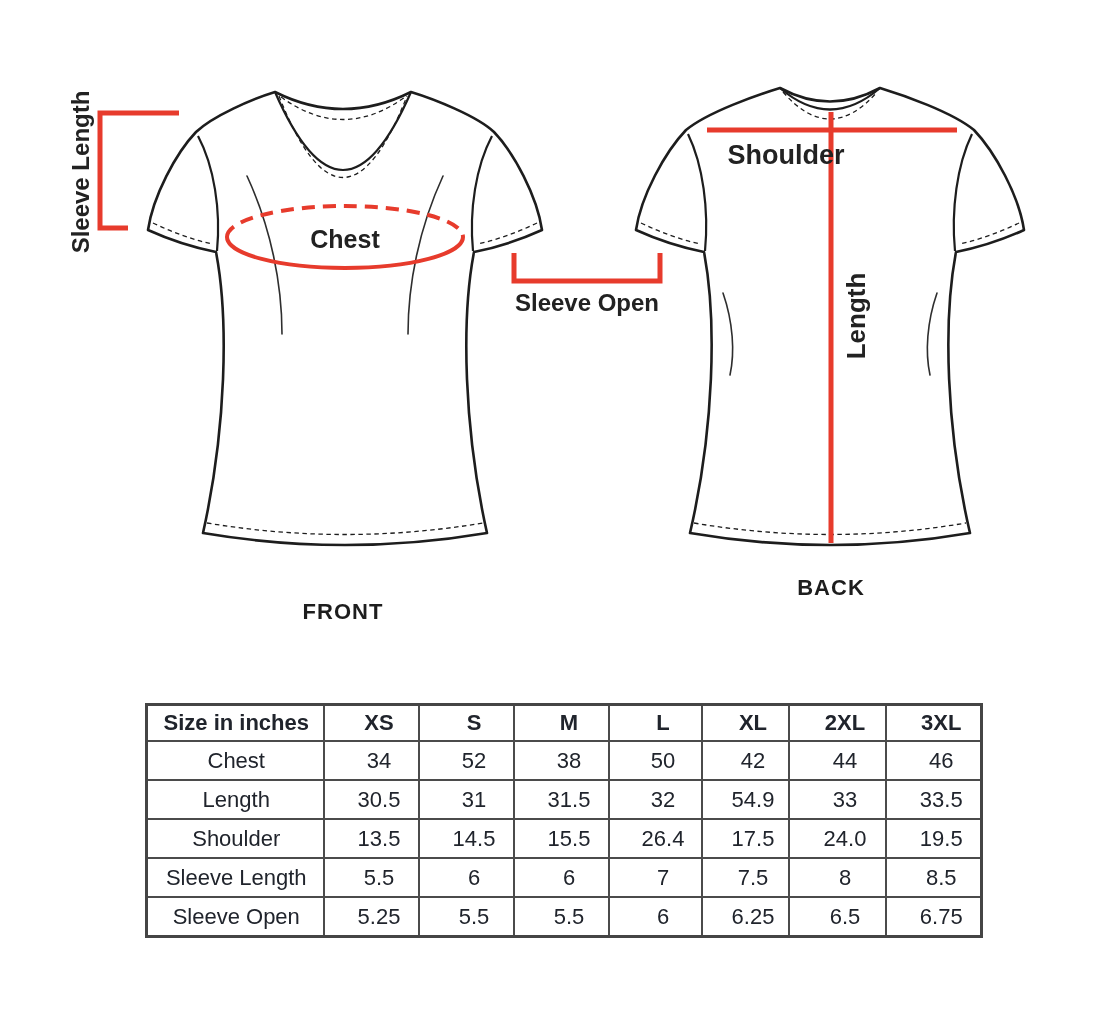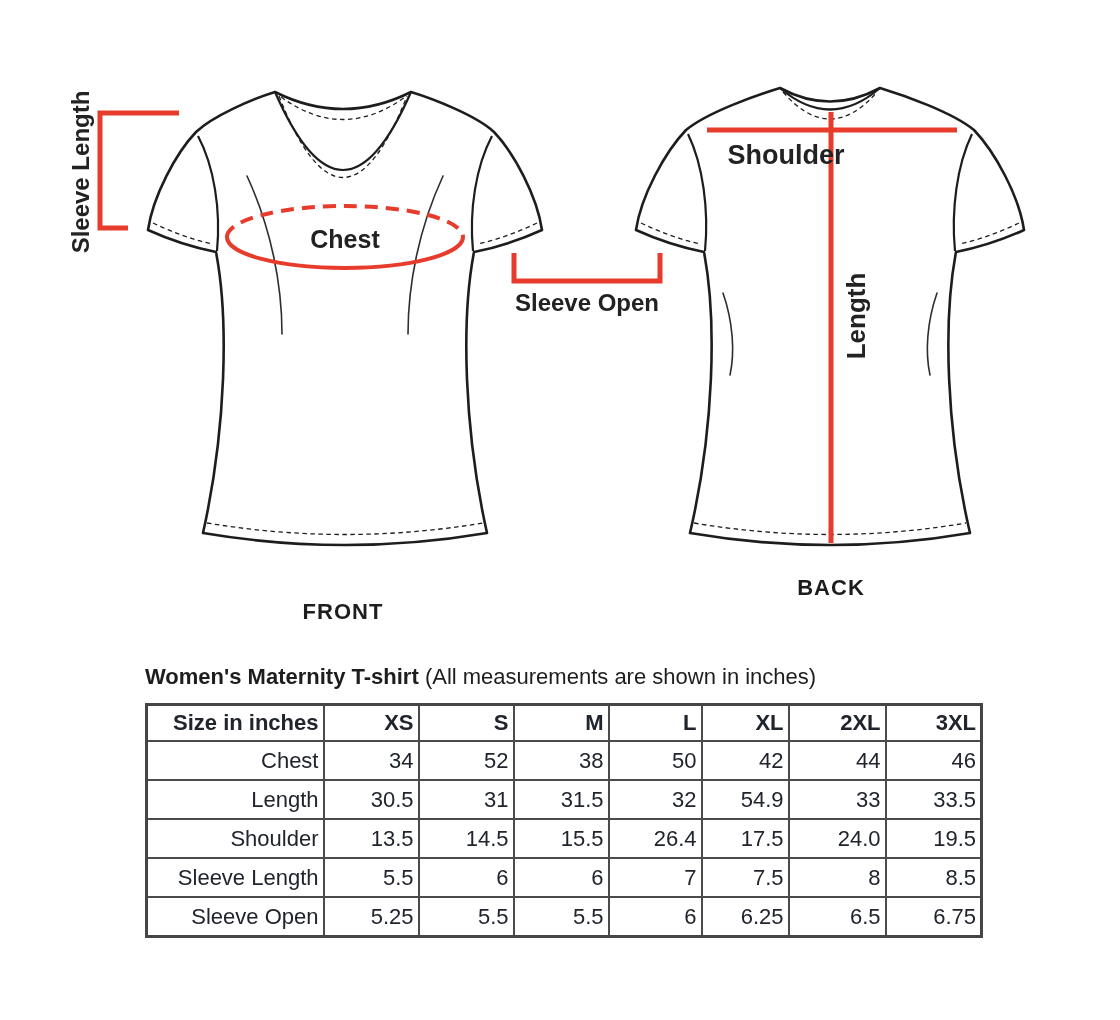--- a/index.html
+++ b/index.html
@@ -30,21 +30,21 @@
            color:#1d1d1d;white-space:nowrap;transform:translate(-50%,-50%);line-height:1;}
 
   
   .chart-title{position:absolute;left:145px;top:664px;font-size:22px;color:#1d1d1d;white-space:nowrap;}
   .chart-title b{font-weight:700;}
   table.size-table{position:absolute;left:145px;top:703px;width:835px;
        border-collapse:collapse;table-layout:fixed;
        font-size:22px;color:var(--text-dark);
        border:3px solid #454545;}
   .size-table th,.size-table td{border:2px solid var(--table-border);
-       text-align:right;padding:0 4px 0 20px;overflow:hidden;white-space:nowrap;}
+       text-align:center;padding:0 4px 0 20px;overflow:hidden;white-space:nowrap;}
   .size-table th{height:34px;font-weight:700;}
   .size-table td{height:37px;font-weight:400;}
   .size-table .lbl{padding-left:6px;}
 </style>
 </head>
 <body>
 
 <div class="canvas">
 
   <svg class="artwork" width="1120" height="1020" viewBox="0 0 1120 1020" aria-hidden="true">
@@ -115,21 +115,20 @@
   <div class="dlabel" style="left:587px;top:303px;font-size:24px;">Sleeve Open</div>
 
   <div class="dlabel" style="left:786px;top:155px;font-size:27px;">Shoulder</div>
 
   <div class="dlabel rot" style="left:856px;top:316px;font-size:26px;">Length</div>
 
   <div class="caption" style="left:343px;top:612px;">FRONT</div>
 
   <div class="caption" style="left:831px;top:588px;">BACK</div>
 
-  <div class="chart-title"><b>Women's Maternity T-shirt</b><span> (All measurements are shown in inches)</span></div>
 
   <table class="size-table">
     <colgroup>
       <col style="width:177px">
         <col style="width:95px">
         <col style="width:95px">
       <col style="width:95px">
         <col style="width:93px">
         <col style="width:87px">
       <col style="width:97px">

